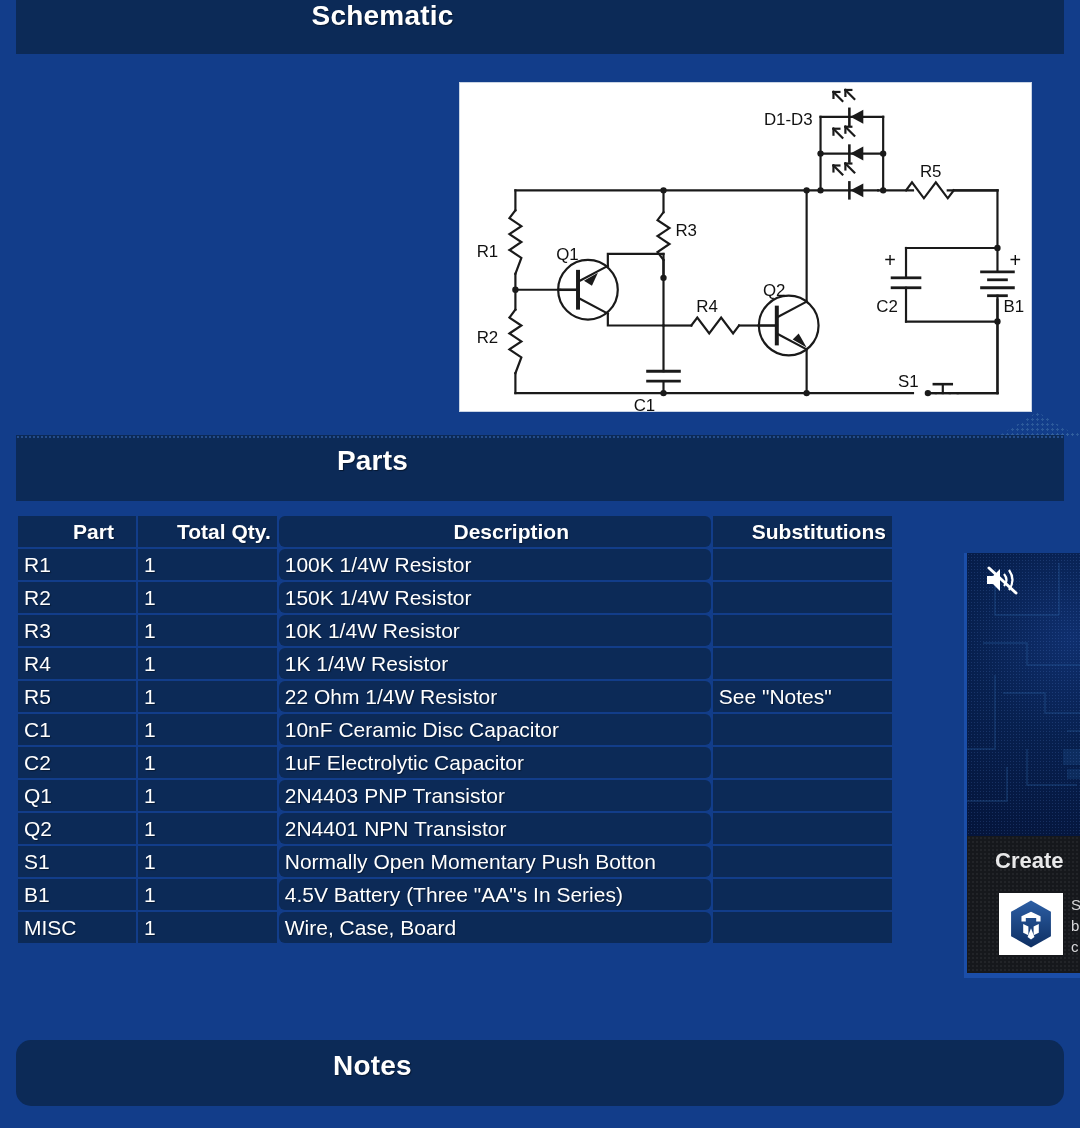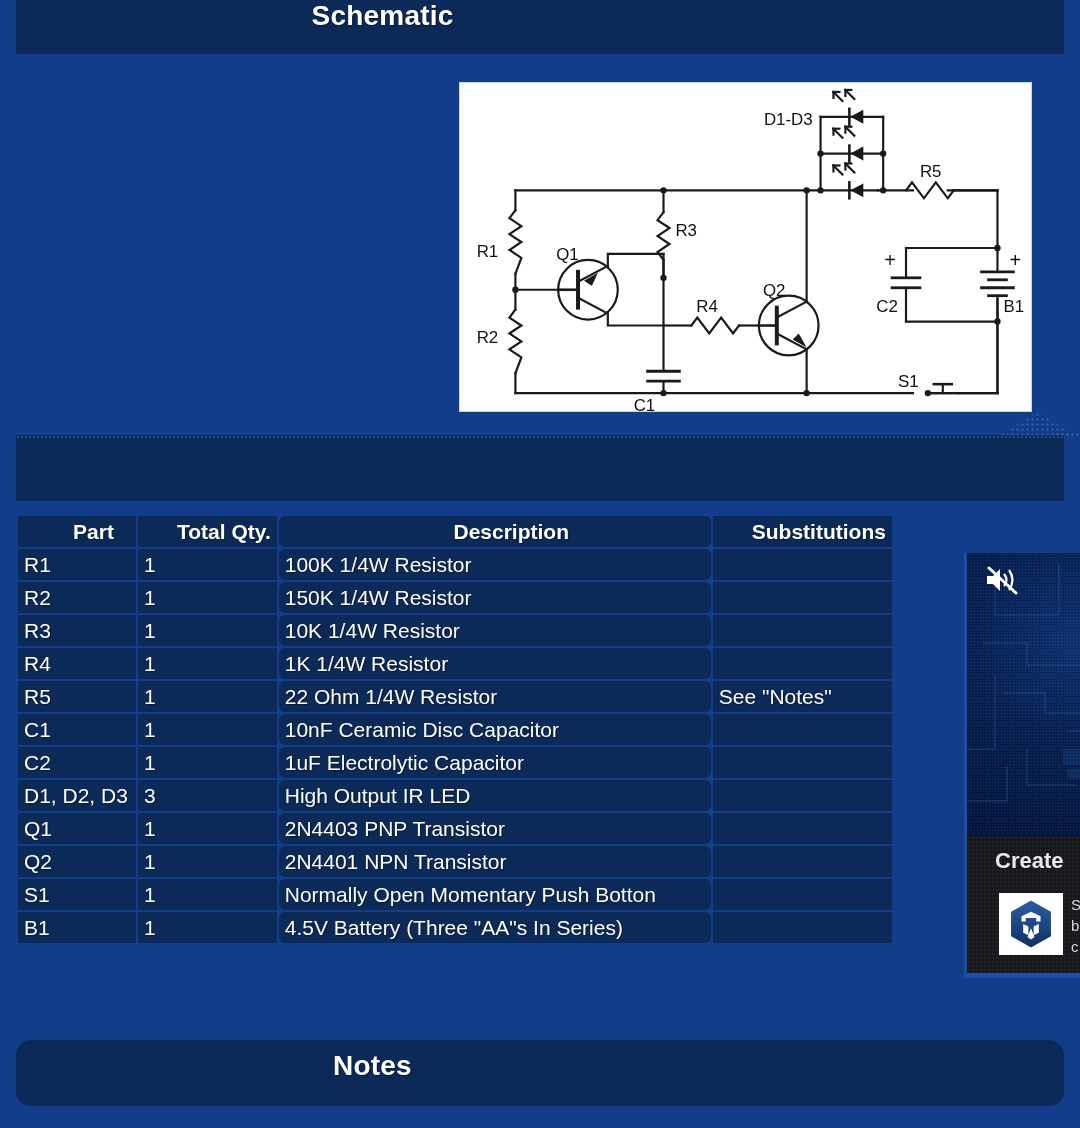--- a/index.html
+++ b/index.html
@@ -383,20 +383,21 @@
         <text x="552" y="185" font-size="20">+</text>
       </g>
     </svg>
   </div>
 
   <div class="tri-dots"></div>
   <div class="dots-line"></div>
 
   <div class="section-bar" id="bar-parts">
     <div class="dots-edge"></div>
+    <span class="bar-title">Parts</span>
   </div>
 
   <table class="parts-table">
     <thead>
       <tr>
         <th class="col-part">Part</th>
         <th class="col-qty">Total Qty.</th>
         <th class="col-desc">Description</th>
         <th class="col-subs">Substitutions</th>
       </tr>
@@ -438,26 +439,20 @@
         <td class="col-desc">10nF Ceramic Disc Capacitor</td>
         <td class="col-subs"></td>
       </tr>
       <tr>
         <td class="col-part">C2</td>
         <td class="col-qty">1</td>
         <td class="col-desc">1uF Electrolytic Capacitor</td>
         <td class="col-subs"></td>
       </tr>
       <tr>
-        <td class="col-part">D1, D2, D3</td>
-        <td class="col-qty">3</td>
-        <td class="col-desc">High Output IR LED</td>
-        <td class="col-subs"></td>
-      </tr>
-      <tr>
         <td class="col-part">Q1</td>
         <td class="col-qty">1</td>
         <td class="col-desc">2N4403 PNP Transistor</td>
         <td class="col-subs"></td>
       </tr>
       <tr>
         <td class="col-part">Q2</td>
         <td class="col-qty">1</td>
         <td class="col-desc">2N4401 NPN Transistor</td>
         <td class="col-subs"></td>
@@ -465,20 +460,26 @@
       <tr>
         <td class="col-part">S1</td>
         <td class="col-qty">1</td>
         <td class="col-desc">Normally Open Momentary Push Botton</td>
         <td class="col-subs"></td>
       </tr>
       <tr>
         <td class="col-part">B1</td>
         <td class="col-qty">1</td>
         <td class="col-desc">4.5V Battery (Three "AA"s In Series)</td>
+        <td class="col-subs"></td>
+      </tr>
+      <tr>
+        <td class="col-part">MISC</td>
+        <td class="col-qty">1</td>
+        <td class="col-desc">Wire, Case, Board</td>
         <td class="col-subs"></td>
       </tr>
     </tbody>
   </table>
 
   <div class="section-bar" id="bar-notes">
     <span class="bar-title">Notes</span>
   </div>
 
   <div class="ad-panel">

